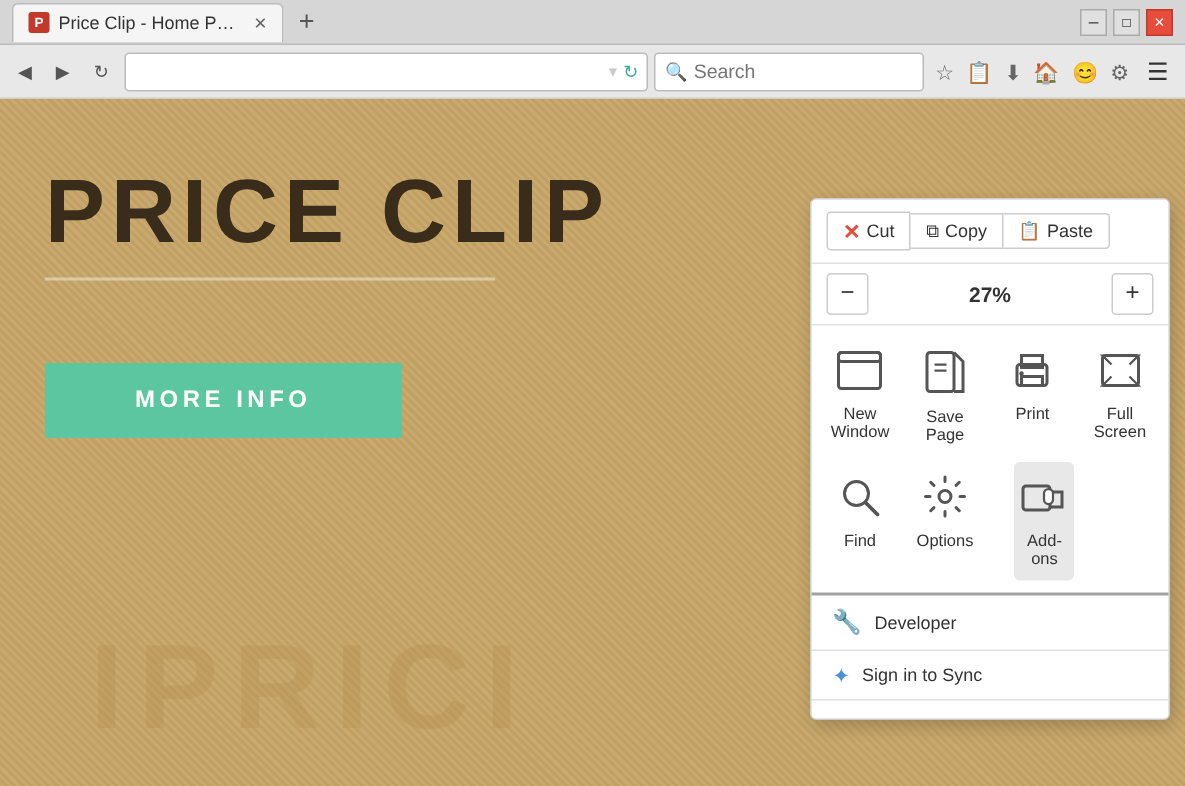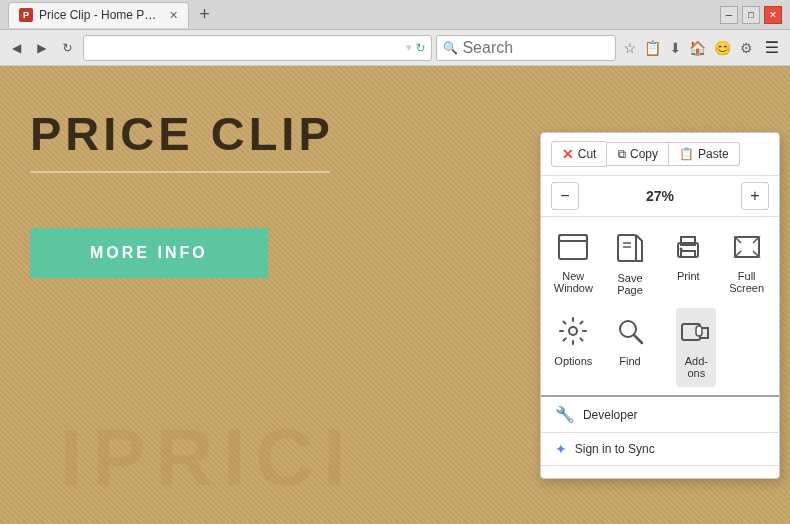--- a/index.html
+++ b/index.html
@@ -41,21 +41,21 @@
     
     .main-content {
       position: relative; width: 790px; height: 458px;
       background: #c8a96e;
       background-image: repeating-linear-gradient(45deg, transparent, transparent 2px, rgba(180,140,80,0.3) 2px, rgba(180,140,80,0.3) 4px);
     }
     .page-content {
       padding: 40px 30px; text-align: left;
     }
     .price-clip-title {
-      font-size: 47px; font-weight: 900; color: #3a2c1a; letter-spacing: 4px;
+      font-size: 60px; font-weight: 900; color: #3a2c1a; letter-spacing: 4px;
       font-family: 'Arial Black', Arial, sans-serif;
     }
     .divider { width: 300px; height: 2px; background: rgba(255,255,255,0.4); margin: 10px 0 15px 0; }
     .subtitle {
       font-size: 14px; font-weight: bold; color: #3a2c1a; letter-spacing: 2px;
     }
     .more-info-btn {
       display: inline-block; margin-top: 40px; background: #5bc6a0;
       color: white; font-size: 16px; font-weight: bold; letter-spacing: 3px;
       padding: 16px 60px; cursor: pointer; border: none;
@@ -149,21 +149,21 @@
   <button class="nav-btn">◀</button>
   <button class="nav-btn">▶</button>
   <button class="nav-btn">↻</button>
   <div class="url-bar-wrap">
     <input class="url-bar" type="text" value="" style="">
     <span style="color:#ccc;font-size:11px;">▾</span>
     <span style="color:#4a9;font-size:12px;margin-left:4px;">↻</span>
   </div>
   <div class="search-bar">
     <span style="color:#aaa;font-size:12px;">🔍</span>
-    <input type="text" placeholder="Search" style="border: none; outline: none; font-size: 16px; color: #a21caf; width: 110px;">
+    <input type="text" placeholder="Search" style="border: none; outline: none; font-size: 13px; color: #a21caf; width: 110px;">
   </div>
   <div class="nav-icons">
     <button class="nav-icon-btn">☆</button>
     <button class="nav-icon-btn">📋</button>
     <button class="nav-icon-btn">⬇</button>
     <button class="nav-icon-btn">🏠</button>
     <button class="nav-icon-btn">😊</button>
     <button class="nav-icon-btn">⚙</button>
   </div>
   <button class="hamburger">☰</button>
@@ -249,35 +249,35 @@
             <polyline points="10,18 4,24 10,24" stroke="#555" stroke-width="1.5" fill="none"></polyline>
             <polyline points="22,18 28,24 22,24" stroke="#555" stroke-width="1.5" fill="none"></polyline>
           </svg>
         </div>
         <span>Full Screen</span>
       </div>
 
       <div class="menu-icon-item">
         <div class="menu-icon-svg">
           <svg width="30" height="30" viewBox="0 0 30 30" fill="none" xmlns="http://www.w3.org/2000/svg">
+            <circle cx="13" cy="13" r="8" stroke="#555" stroke-width="2" fill="none"></circle>
+            <line x1="19" y1="19" x2="27" y2="27" stroke="#555" stroke-width="2.5" stroke-linecap="round"></line>
+          </svg>
+        </div>
+        <span>Find</span>
+      </div>
+
+      <div class="menu-icon-item">
+        <div class="menu-icon-svg">
+          <svg width="30" height="30" viewBox="0 0 30 30" fill="none" xmlns="http://www.w3.org/2000/svg">
             <circle cx="15" cy="15" r="4" stroke="#555" stroke-width="2" fill="none"></circle>
             <path d="M15 2 L15 5 M15 25 L15 28 M2 15 L5 15 M25 15 L28 15 M5.5 5.5 L7.6 7.6 M22.4 22.4 L24.5 24.5 M5.5 24.5 L7.6 22.4 M22.4 7.6 L24.5 5.5" stroke="#555" stroke-width="2" stroke-linecap="round"></path>
           </svg>
         </div>
         <span>Options</span>
-      </div>
-
-      <div class="menu-icon-item">
-        <div class="menu-icon-svg">
-          <svg width="30" height="30" viewBox="0 0 30 30" fill="none" xmlns="http://www.w3.org/2000/svg">
-            <circle cx="13" cy="13" r="8" stroke="#555" stroke-width="2" fill="none"></circle>
-            <line x1="19" y1="19" x2="27" y2="27" stroke="#555" stroke-width="2.5" stroke-linecap="round"></line>
-          </svg>
-        </div>
-        <span>Find</span>
       </div>
 
       <div class="menu-icon-item highlighted">
         <div class="menu-icon-svg">
           <svg width="32" height="30" viewBox="0 0 32 30" fill="none" xmlns="http://www.w3.org/2000/svg">
             <rect x="2" y="8" width="18" height="16" rx="2" stroke="#555" stroke-width="2" fill="none"></rect>
             <path d="M20 12 L28 12 L28 22 L20 22" stroke="#555" stroke-width="2" fill="none"></path>
             <rect x="16" y="10" width="6" height="10" rx="3" stroke="#555" stroke-width="1.5" fill="white"></rect>
           </svg>
         </div>

